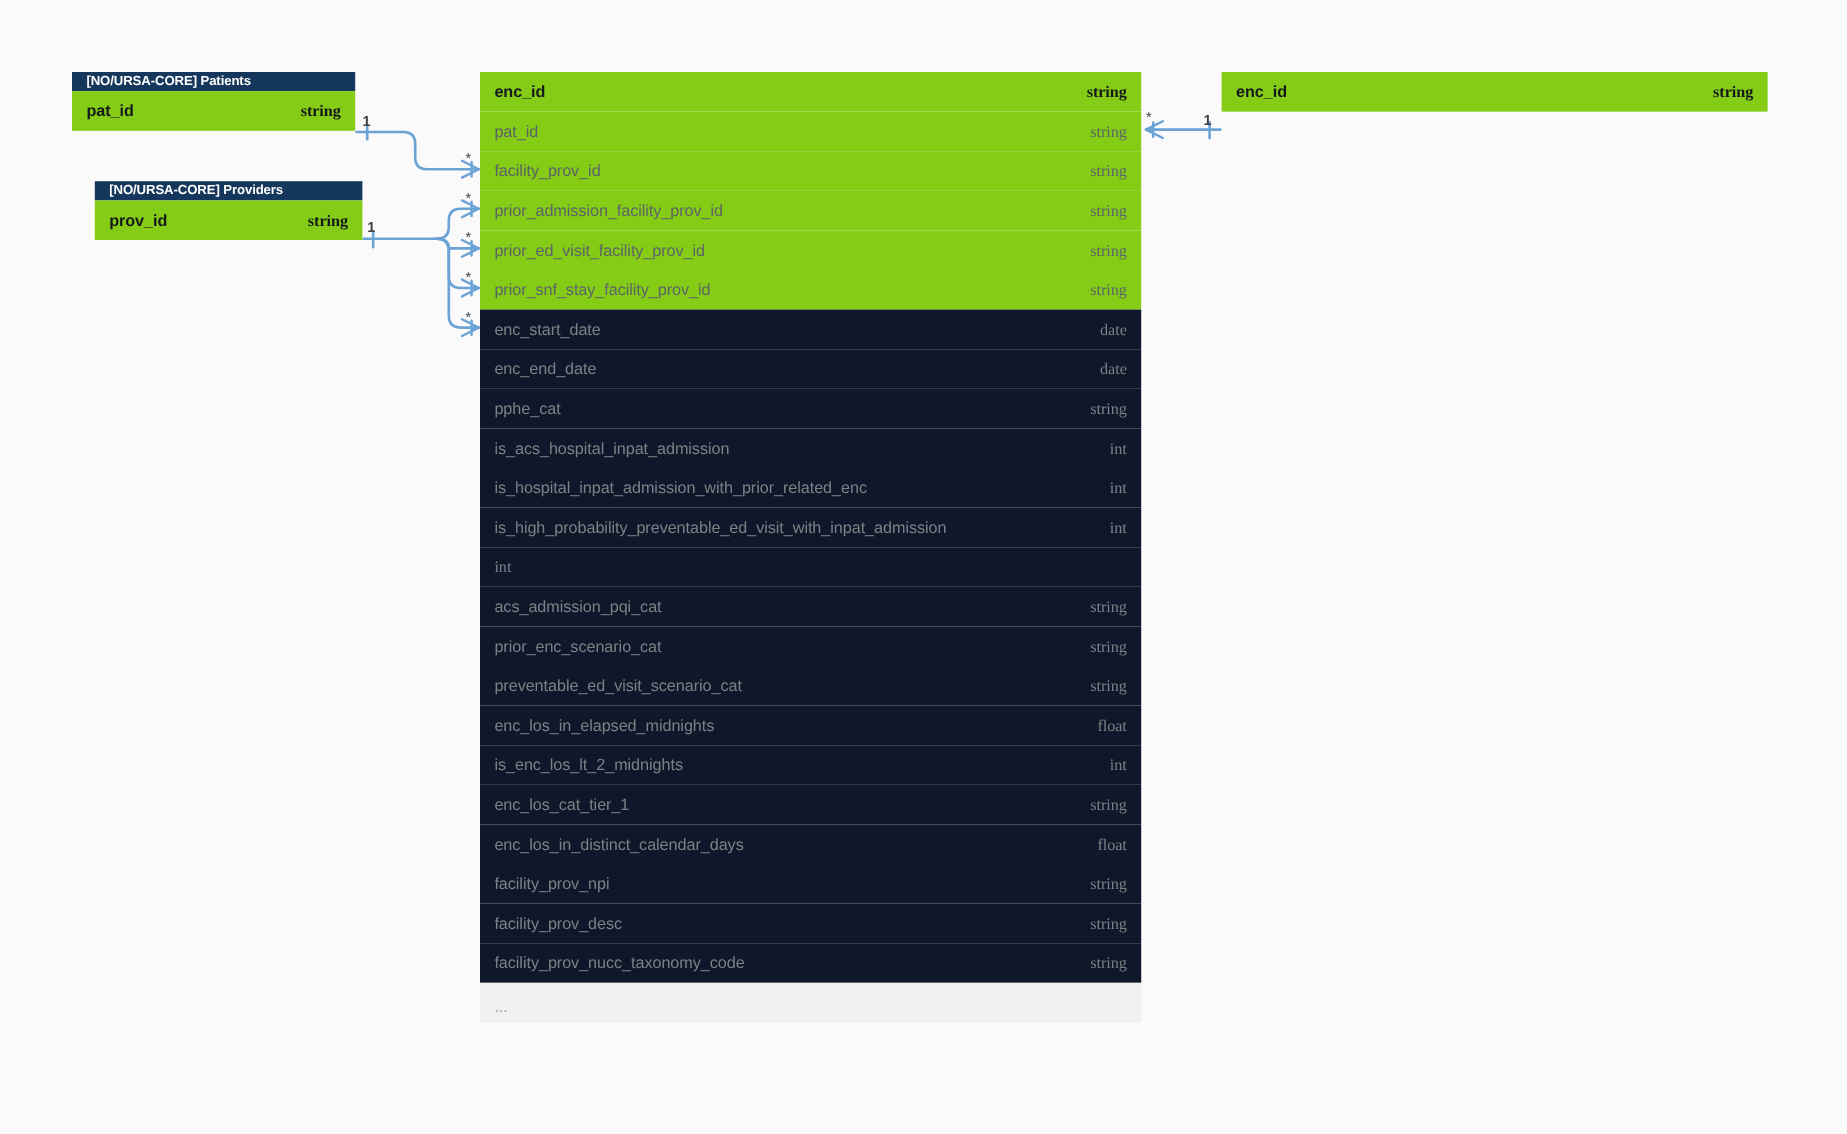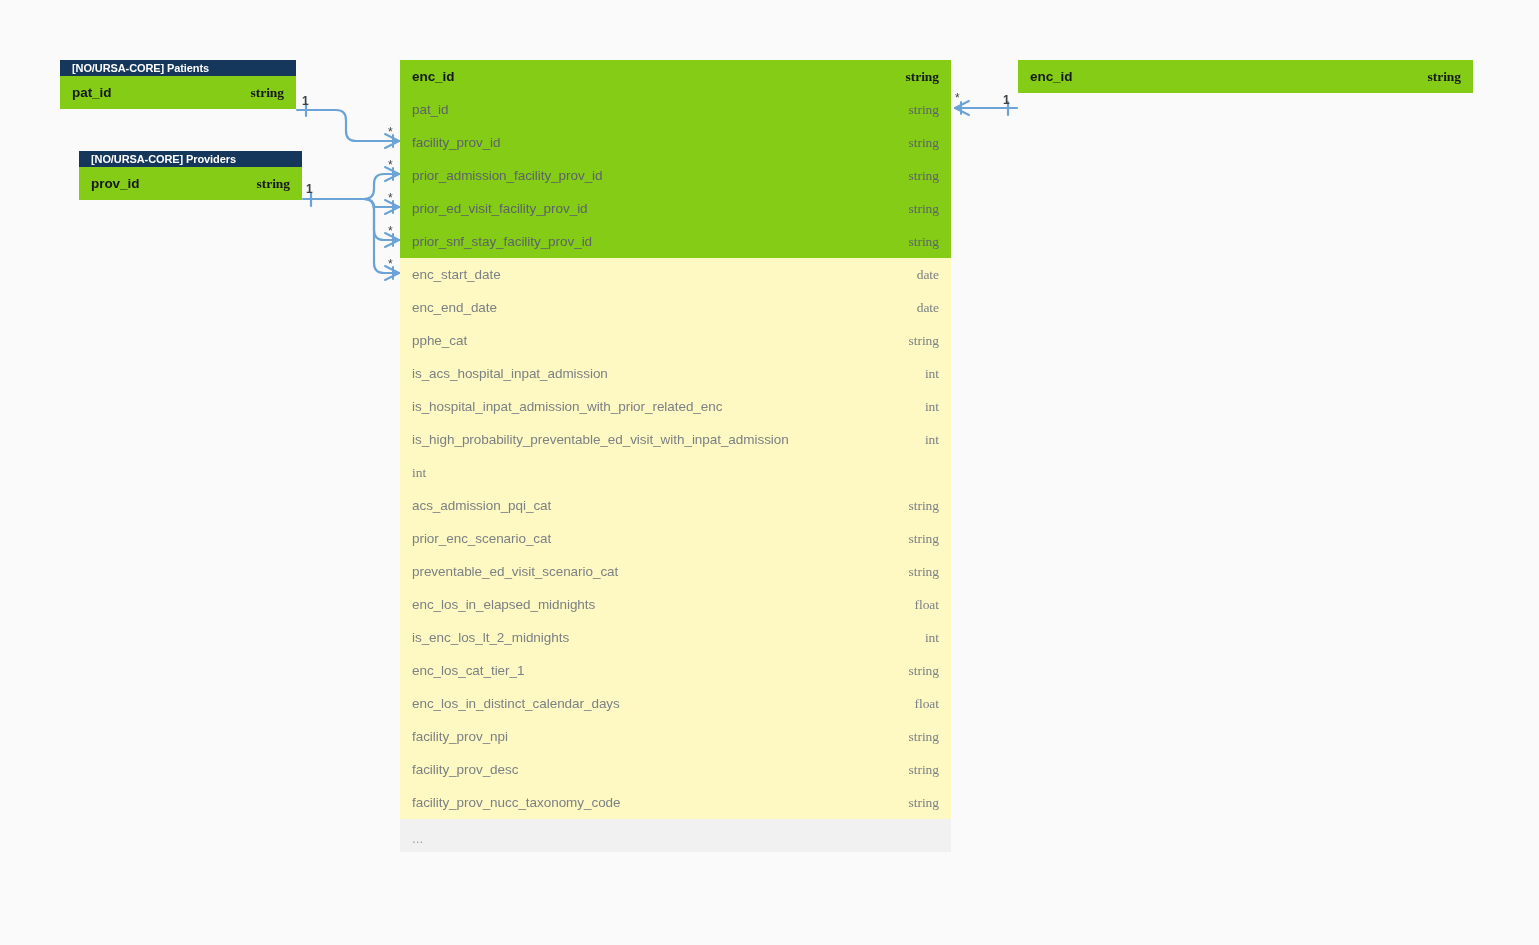--- a/index.html
+++ b/index.html
@@ -58,21 +58,21 @@
   .row.key {
     background: #84cc16;
     color: #5d6468;
   }
   .row.key.pk {
     color: #16191c;
     font-weight: bold;
   }
   
   .row.attr {
-    background: #fef9c3;
+    background: #0f172a;
     color: #7c8184;
   }
   .row.ellipsis {
     background: #f1f1f1;
     color: #9aa0a3;
     font-size: 13.5px;
     letter-spacing: 1px;
     align-items: flex-end;
     padding-bottom: 6px;
   }

